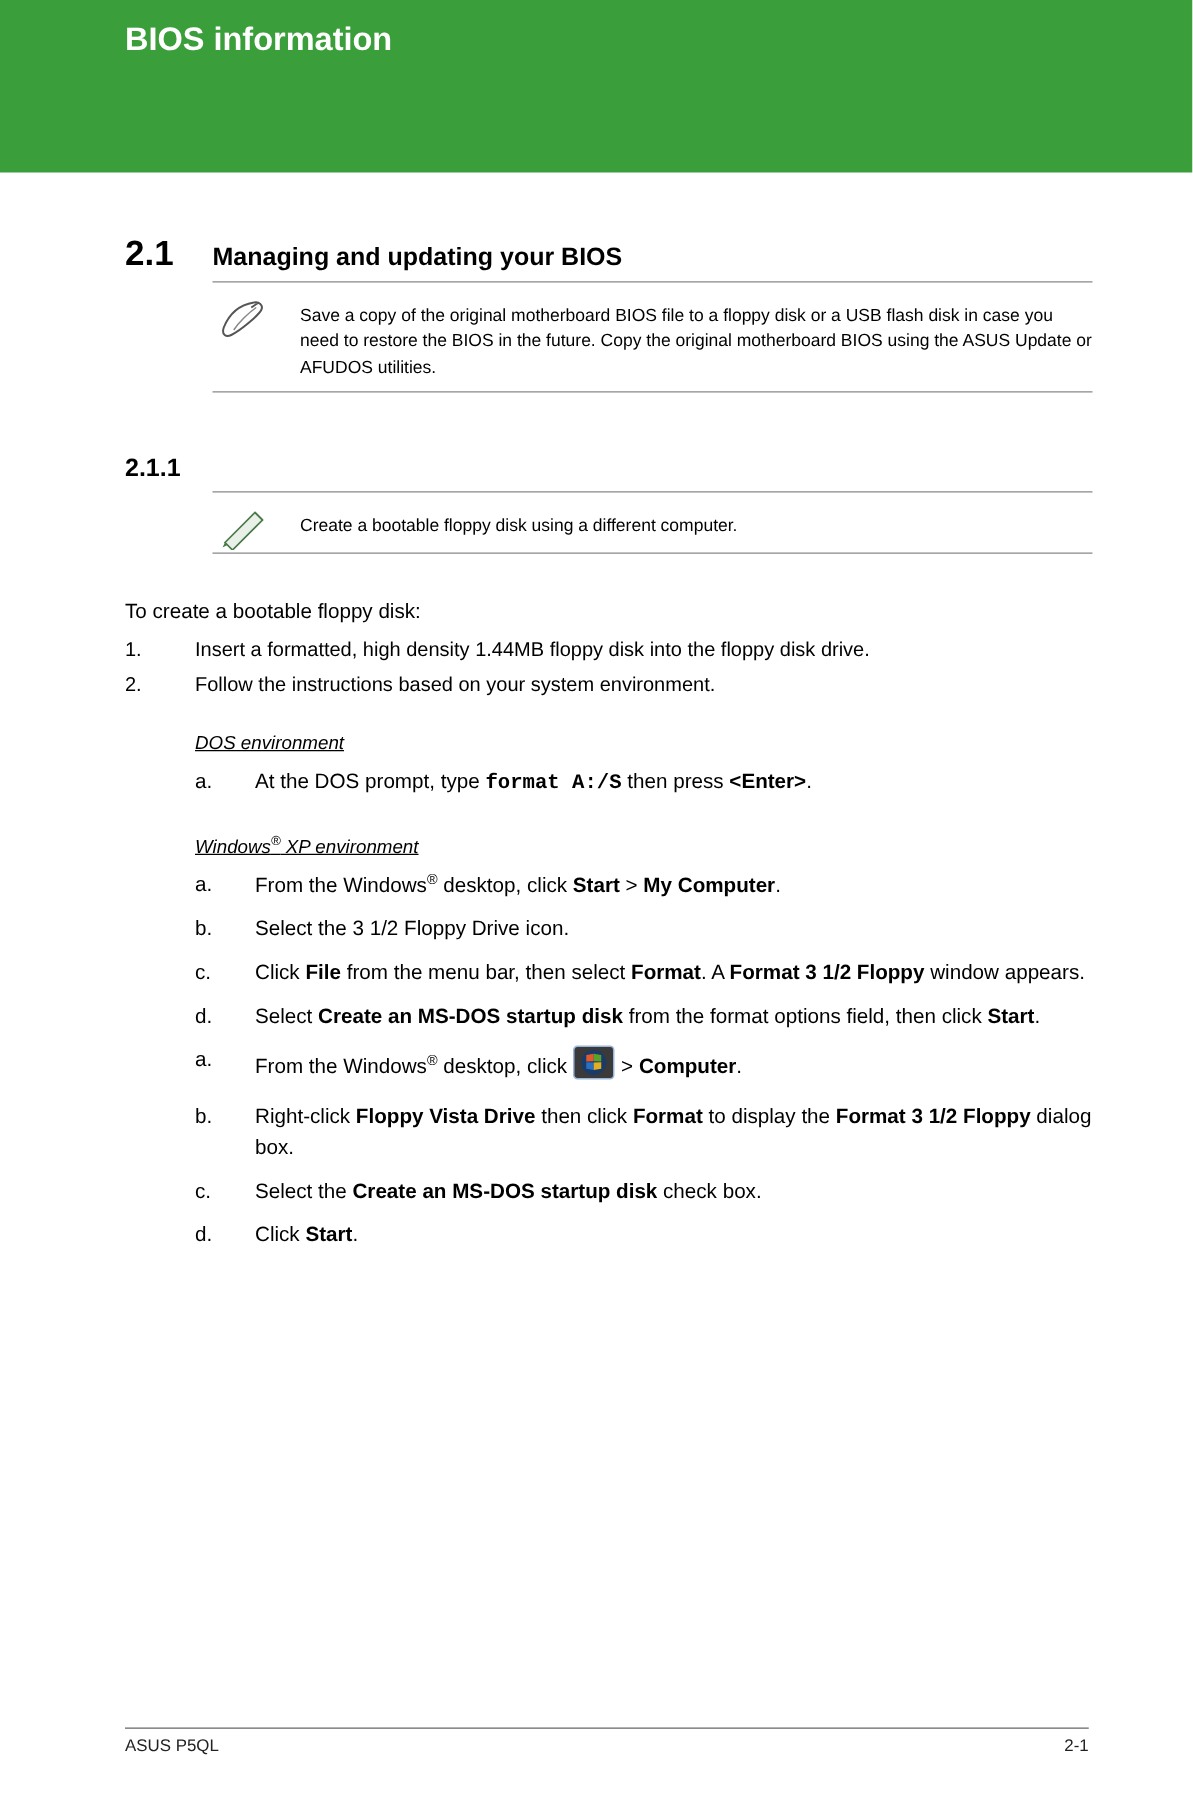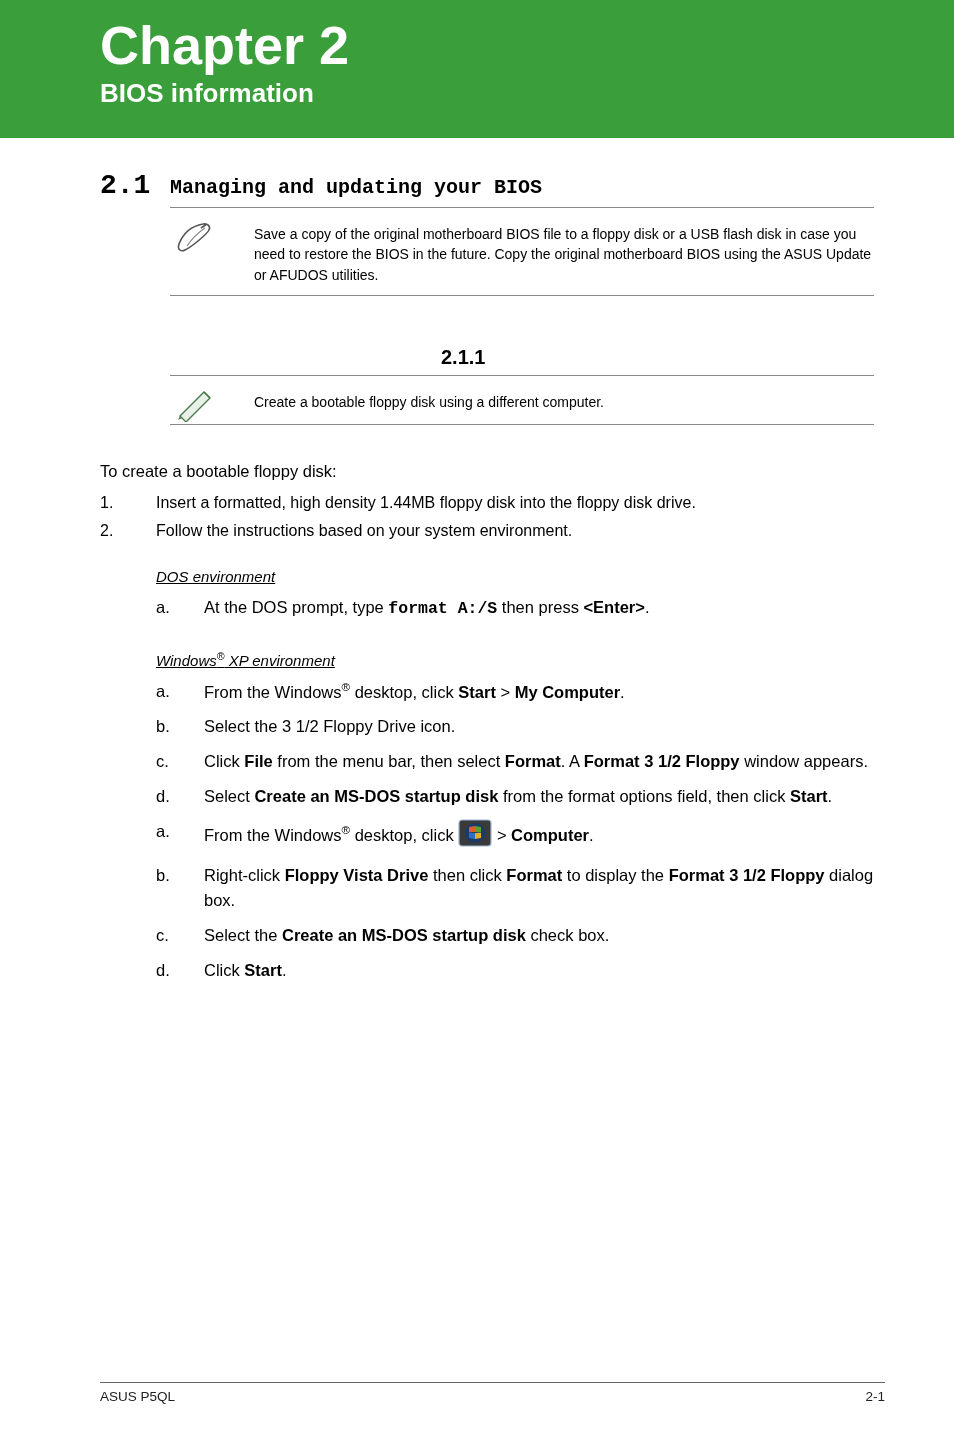--- a/index.html
+++ b/index.html
@@ -26,41 +26,40 @@
     font-size: 26px;
     font-weight: bold;
     margin-top: 2px;
   }
   .content {
     padding: 24px 80px 0 100px;
   }
   .h1row {
     display: flex;
     align-items: baseline;
-    margin-top: 8px;
+    margin-top: 25px;
     margin-bottom: 6px;
-    font-family: Liberation Mono, monospace;
   }
   .h1row .num { font-size: 28px; font-weight: bold; width: 70px; }
   .h1row .txt { font-size: 20px; font-weight: bold; }
   
   .h2row {
     display: flex;
-    align-items: center;
+    align-items: flex-start;
     margin-top: 50px;
     margin-bottom: 6px;
     flex-direction: column;
   }
   .h2row .num { font-size: 20px; font-weight: bold; width: 92px; }
   .h2row .txt { font-size: 20px; font-weight: bold; }
   
   .callout {
     display: flex;
     align-items: flex-start;
-    gap: 32px;
+    gap: 18px;
     margin-top: 6px;
   }
   .callout .icon-slot { width: 52px; flex: 0 0 52px; display:flex; justify-content:center; }
   .callout .text {
     flex: 1;
     font-size: 14px;
     line-height: 1.45;
     padding: 8px 0;
   }
   .callout-wrap { border-top:1px solid #888; border-bottom:1px solid #888; margin-left:70px; padding:2px 0;}
@@ -82,34 +81,33 @@
   .sublist .srow .ltr { width: 48px; flex:0 0 48px; }
   .sublist .srow .t { flex:1; }
   .mono { font-family: "Courier New", monospace; font-weight: bold; }
   b { font-weight: bold; }
   sup { font-size: 0.7em; }
   .win-icon { display:inline-block; vertical-align: middle; }
   .footer {
     position: absolute;
     bottom: 34px;
     left: 100px;
-    right: 69px;
+    right: 83px;
     border-top: 1px solid #666;
     padding-top: 6px;
     display: flex;
     justify-content: space-between;
     font-size: 13.5px;
     color: #222;
   }
 </style>
 </head>
 <body>
 
 <div class="header-band">
-  <div class="chapter">Chapter 2</div>
   <div class="sub">BIOS information</div>
 </div>
 
 <div class="content">
 
   <div class="h1row">
     <div class="num">2.1</div>
     <div class="txt">Managing and updating your BIOS</div>
   </div>
 

